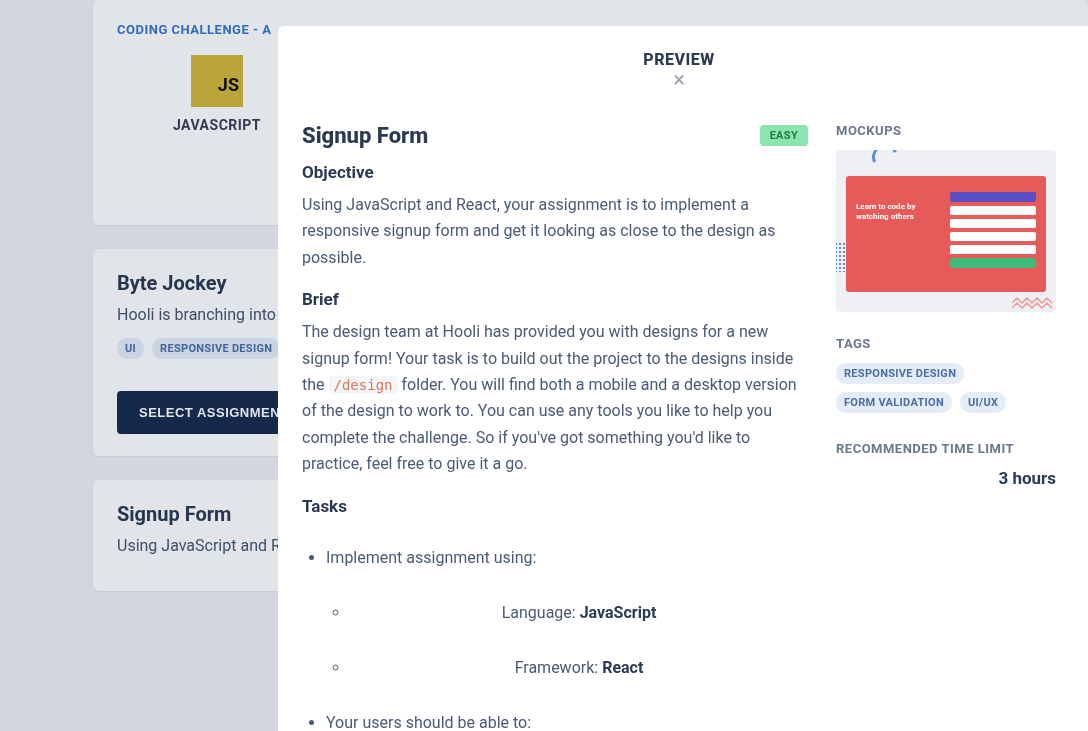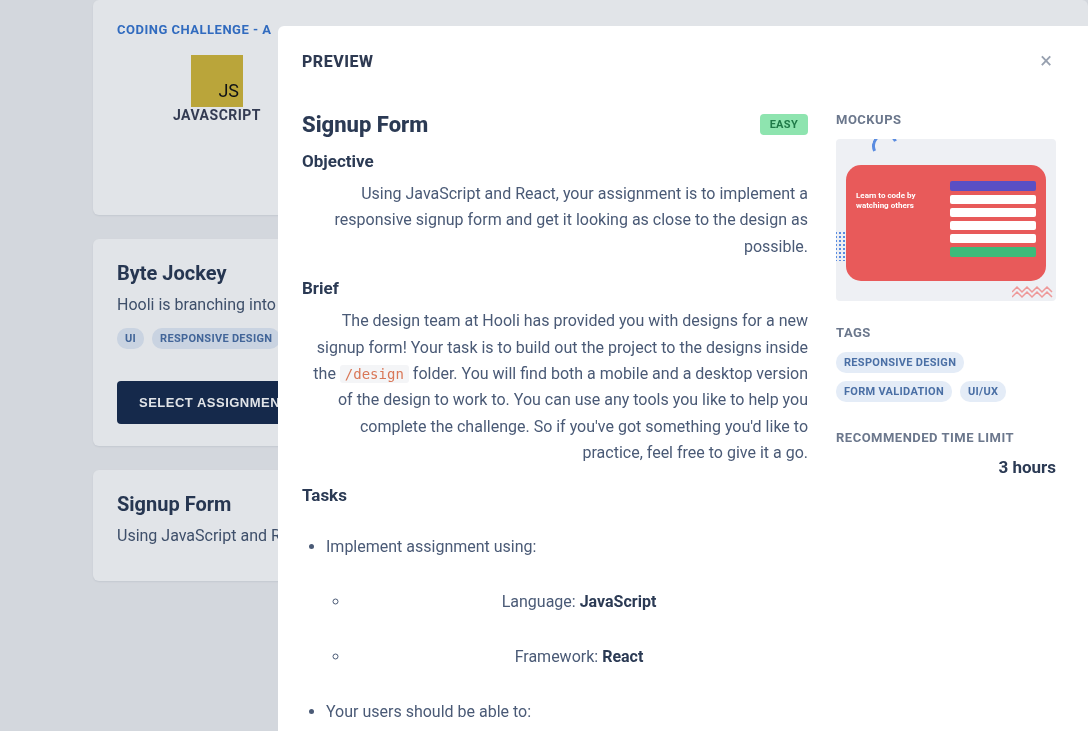--- a/index.html
+++ b/index.html
@@ -38,25 +38,25 @@
   color: #3776d1;
   margin-bottom: 18px;
 }
 .js-logo {
   width: 52px;
   height: 52px;
   background: #d3b83a;
   display: flex;
   align-items: flex-end;
   justify-content: flex-end;
-  padding: 6px 4px;
-  font-weight: 400;
+  padding: 12px 4px;
+  font-weight: 700;
   font-size: 18px;
   color: #111;
-  margin: 0 auto 0;
+  margin: 0 auto 10px;
 }
 .logo-wrap {
   text-align: center;
   width: 140px;
   margin-left: 30px;
 }
 .logo-label {
   font-weight: 700;
   font-size: 14px;
   letter-spacing: .5px;
@@ -105,21 +105,22 @@
   background: #fff;
   border-radius: 6px 0 0 0;
   z-index: 10;
   padding: 24px 32px 0 24px;
   overflow: hidden;
 }
 .modal-header {
   display: flex;
   justify-content: space-between;
   align-items: center;
-  margin-bottom: 40px;
+  margin-bottom: 32px;
+  flex-direction: column;
 }
 .modal-title {
   font-size: 16px;
   font-weight: 800;
   letter-spacing: .5px;
   color: #2e3a52;
 }
 .close {
   font-size: 22px;
   color: #97a0af;
@@ -158,21 +159,20 @@
   font-weight: 700;
   color: #2b3a54;
   margin: 18px 0 10px;
 }
 .section-h.first { margin-top: 0; }
 .para {
   font-size: 16px;
   line-height: 1.65;
   color: #4a5a76;
   margin-bottom: 8px;
-  text-align: right;
 }
 .code {
   font-family: ui-monospace, SFMono-Regular, Menlo, monospace;
   background: #f4f5f7;
   color: #d97757;
   padding: 1px 5px;
   border-radius: 3px;
   font-size: 14px;
 }
 .tasks ul { list-style: disc; padding-left: 24px; }
@@ -230,21 +230,21 @@
   height: 14px;
   color: #e99;
 }
 .mockup-inner {
   position: absolute;
   top: 26px;
   left: 10px;
   right: 10px;
   bottom: 20px;
   background: #e85a5a;
-  border-radius: 15px;
+  border-radius: 3px;
   display: flex;
   padding: 16px 10px;
   gap: 10px;
 }
 .mockup-left {
   flex: 1;
   color: #fff;
   font-size: 8px;
   font-weight: 700;
   line-height: 1.3;

